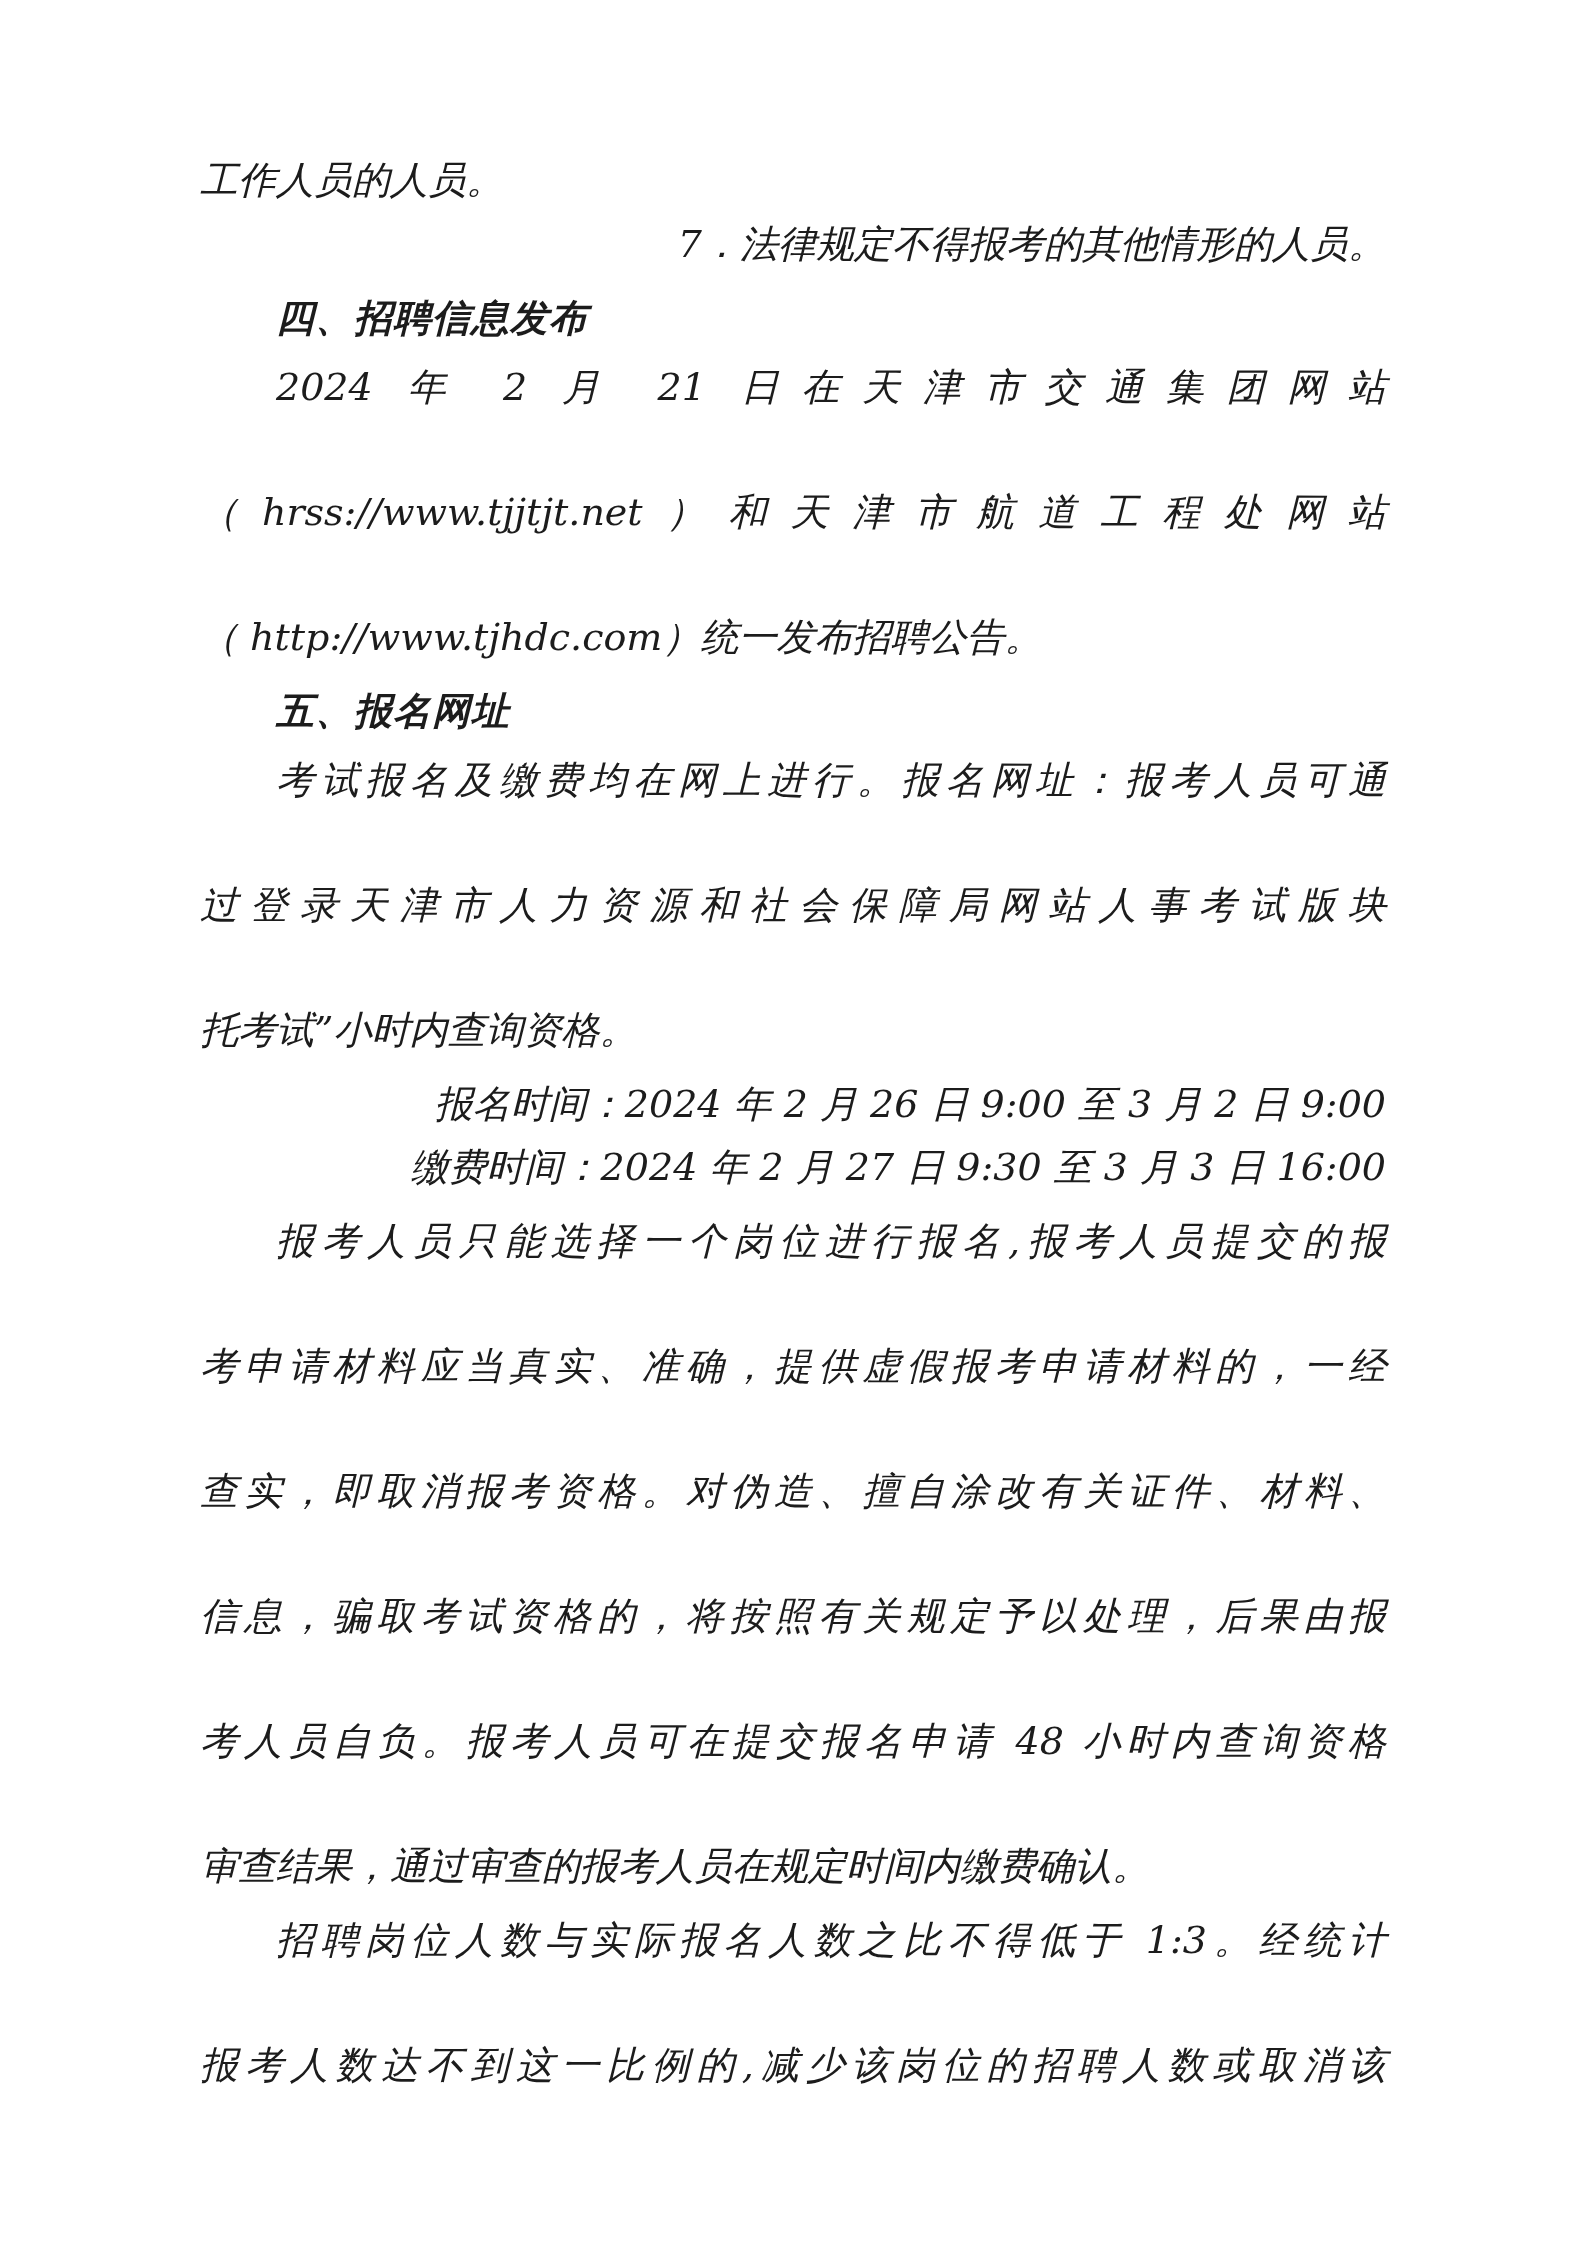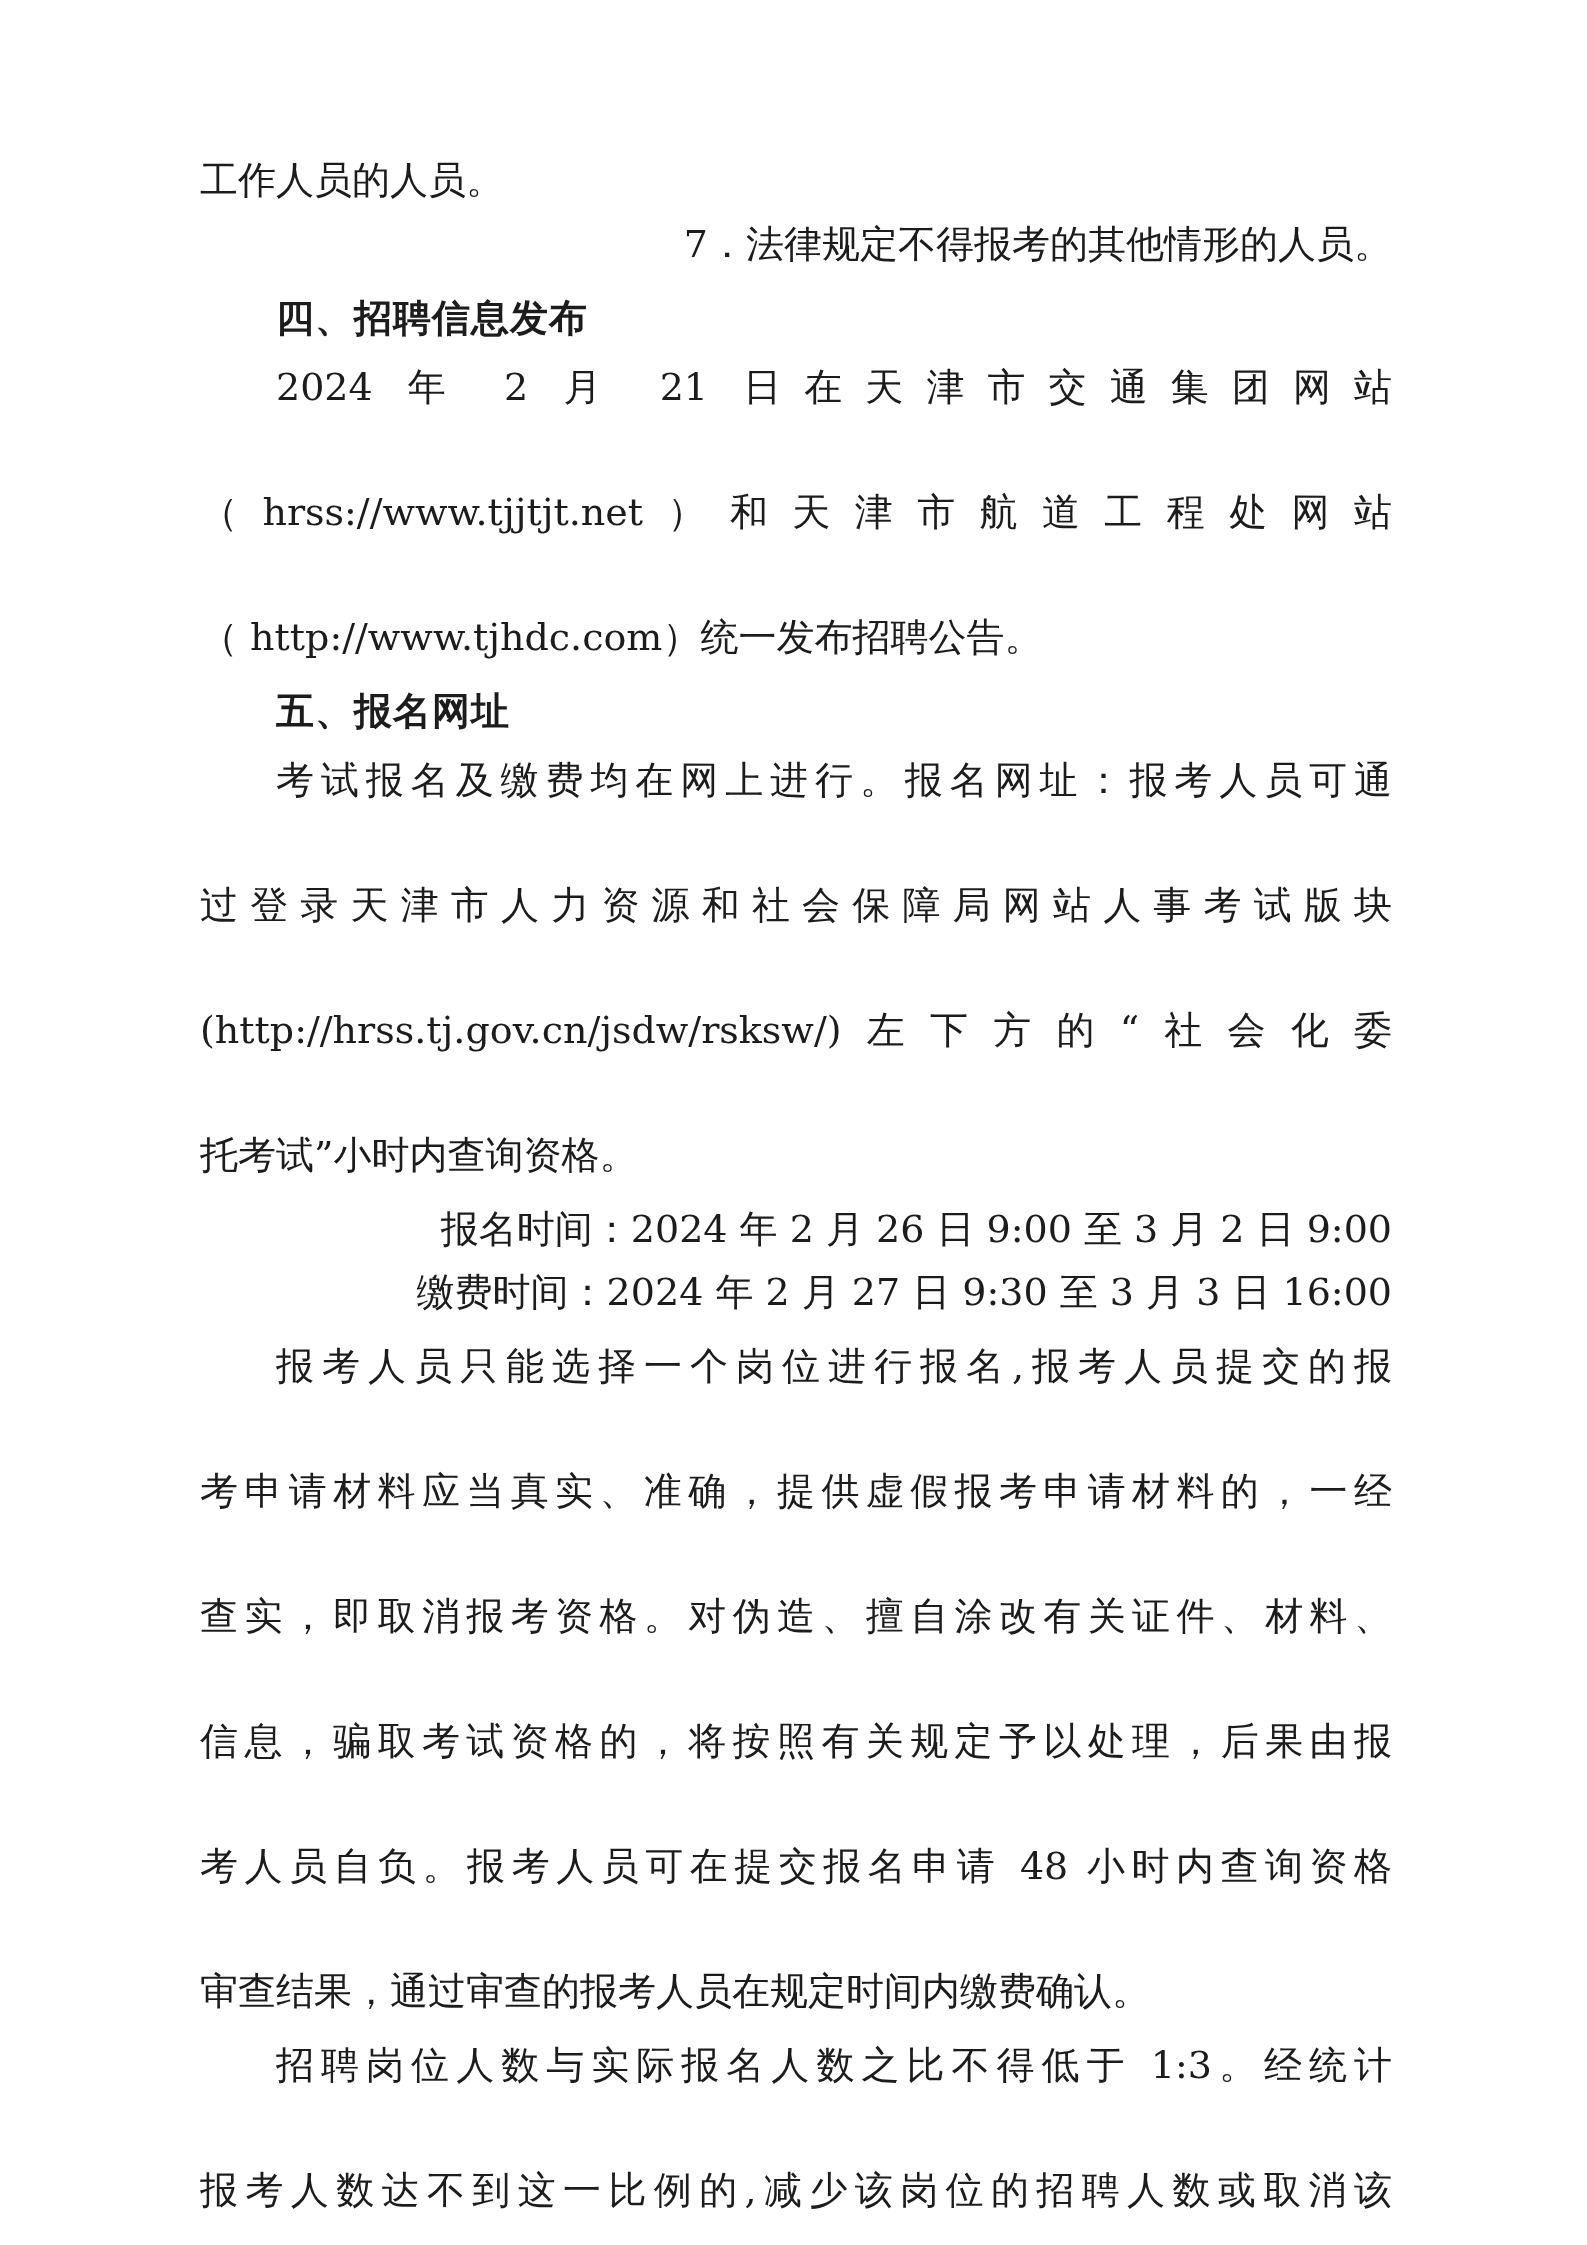--- a/index.html
+++ b/index.html
@@ -19,21 +19,22 @@
     height: 2245px;
     box-sizing: border-box;
     padding: 150px 185px 60px 200px;
   }
   .doc-body {
     font-size: 38px;
     line-height: 1.62;
     color: #1c1c1c;
   }
   p {
-    margin: 0 10px 2px 0;
+    margin: 0 16px 2px 0;
+    font-style: italic;
   }
   .para {
     text-indent: 2em;
     text-align: justify;
     text-justify: inter-ideograph;
   }
   .heading {
     text-indent: 2em;
     font-weight: bold;
     margin-top: 12px;
@@ -82,23 +83,20 @@
     <p class="plain-line">（ http://www.tjhdc.com）统一发布招聘公告。</p>
 
     <p class="heading">五、报名网址</p>
 
     <p class="para">
         <span class="spread">考试报名及缴费均在网上进行。报名网址：报考人员可通</span>
       </p>
     <p class="plain-line">
         <span class="spread">过登录天津市人力资源和社会保障局网站人事考试版块</span>
       </p>
-    <p class="plain-line">
-        <span class="spread">(http://hrss.tj.gov.cn/jsdw/rsksw/)左下方的“社会化委</span>
-      </p>
     <p class="plain-line">托考试”小时内查询资格。</p>
 
     <div class="gap-sm"></div>
 
     <p class="indent-line">报名时间：2024 年 2 月 26 日 9:00 至 3 月 2 日 9:00</p>
     <p class="indent-line">缴费时间：2024 年 2 月 27 日 9:30 至 3 月 3 日 16:00</p>
 
     <div class="gap-sm"></div>
 
     <p class="para">

